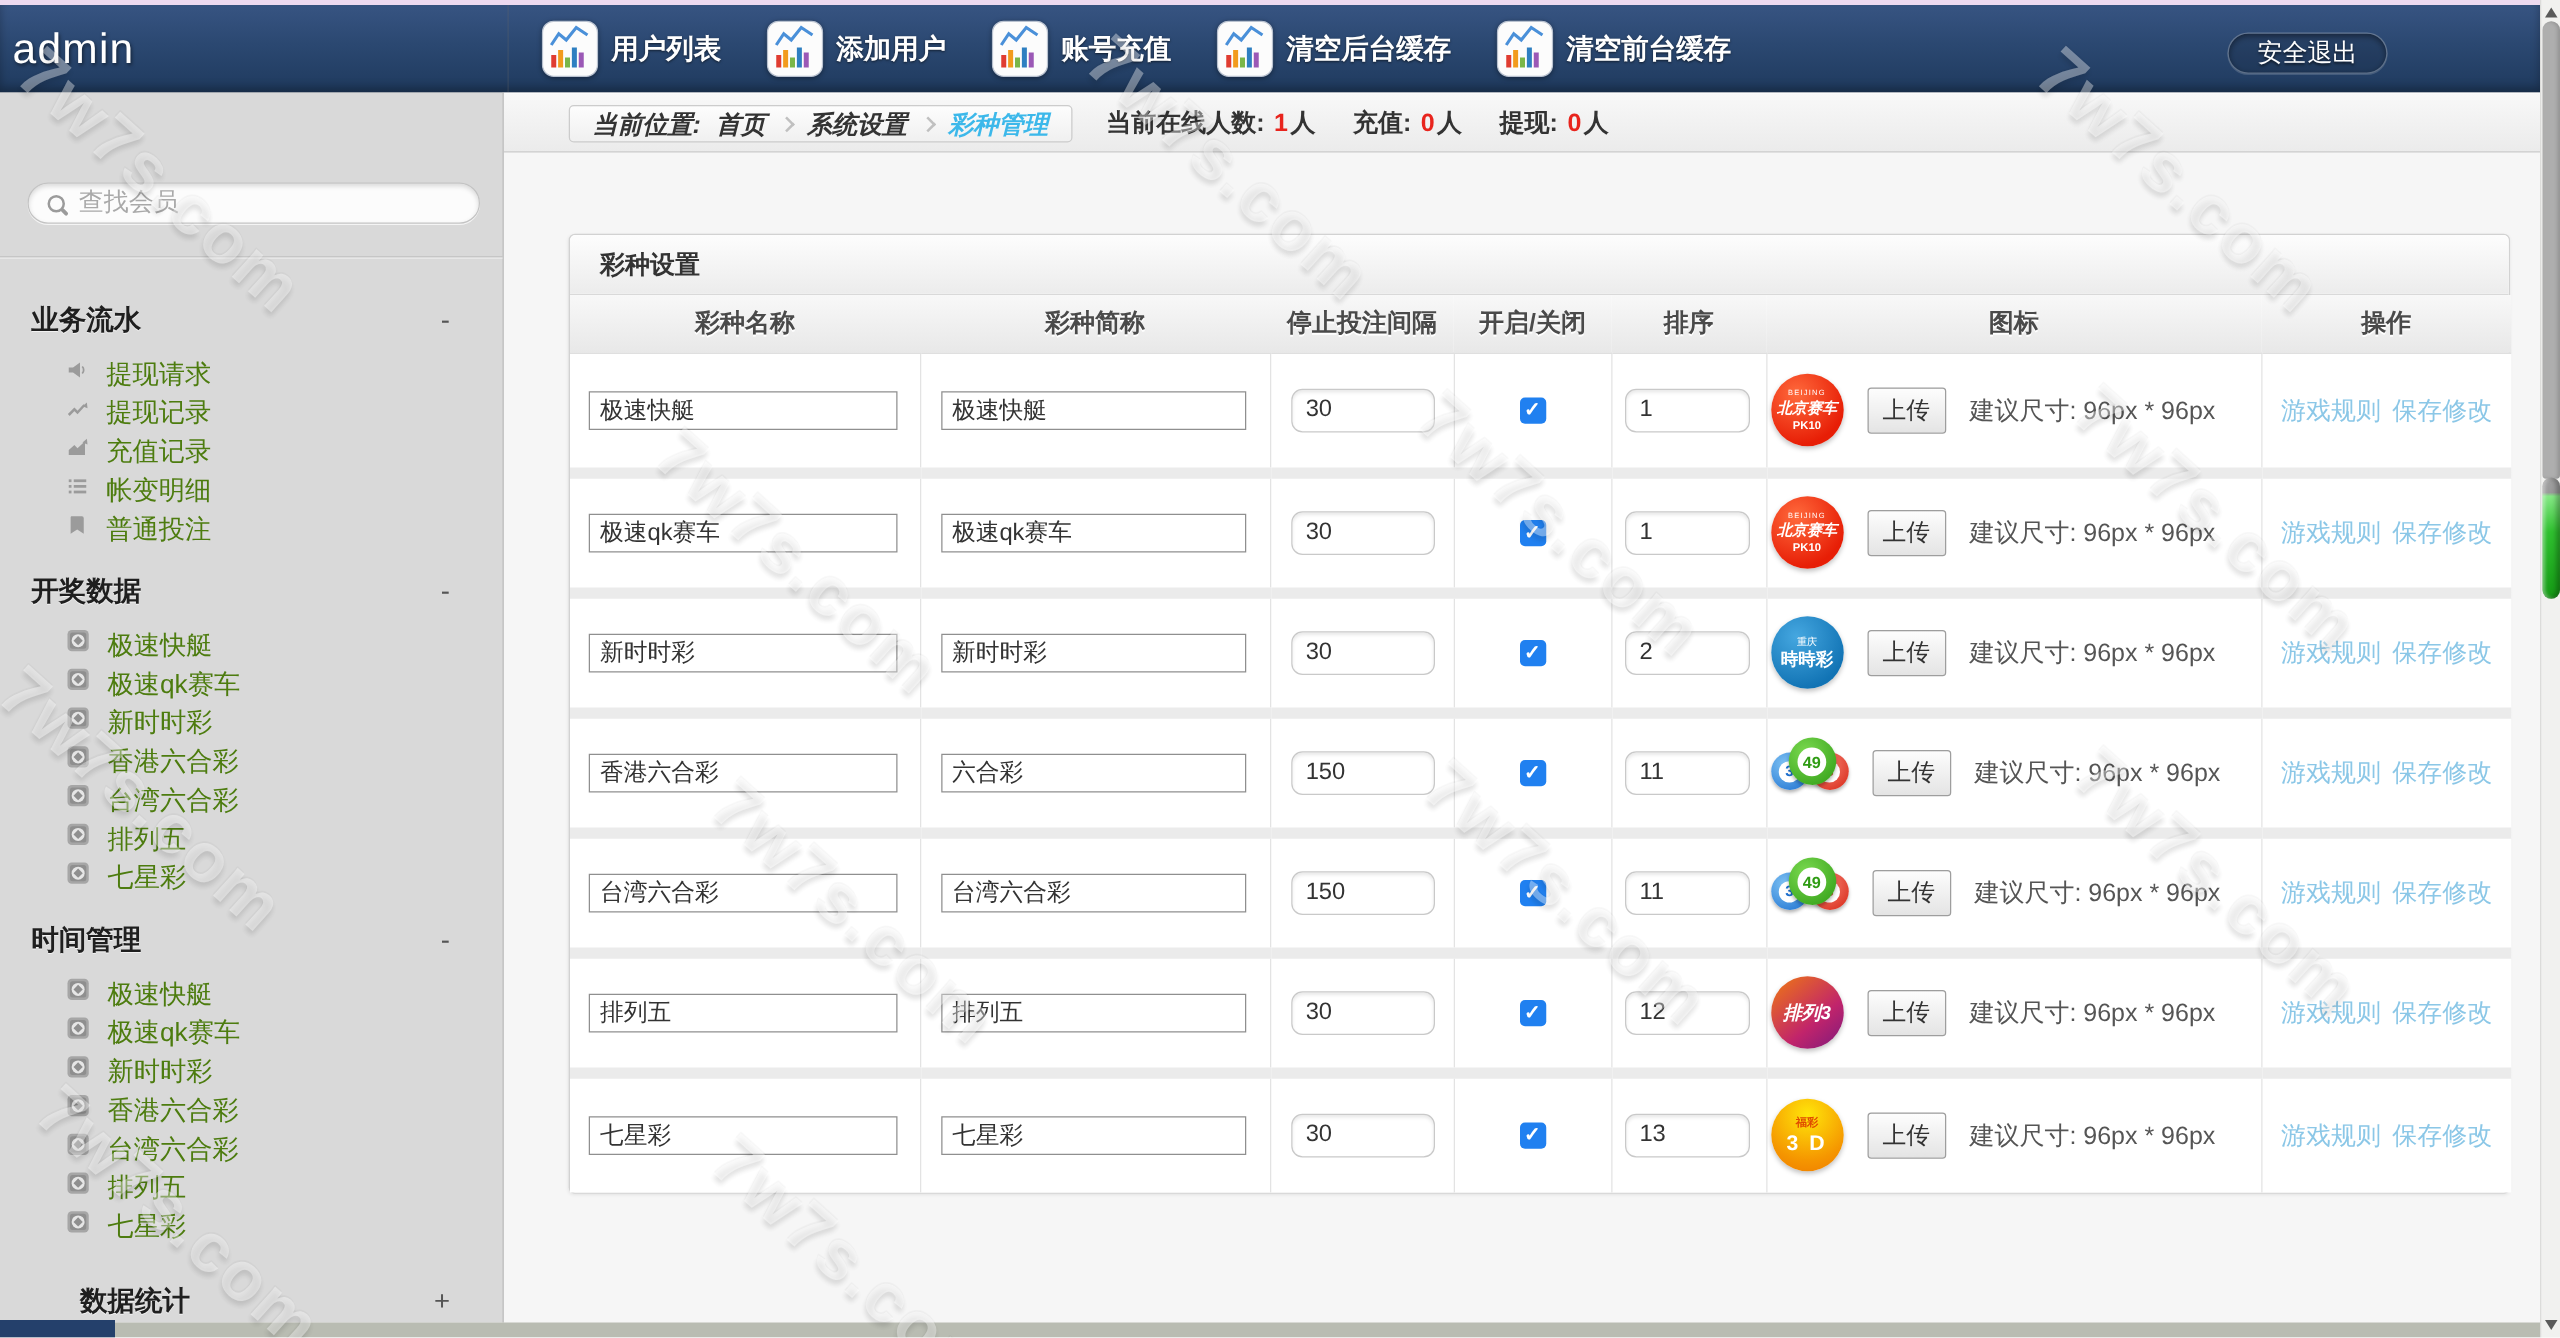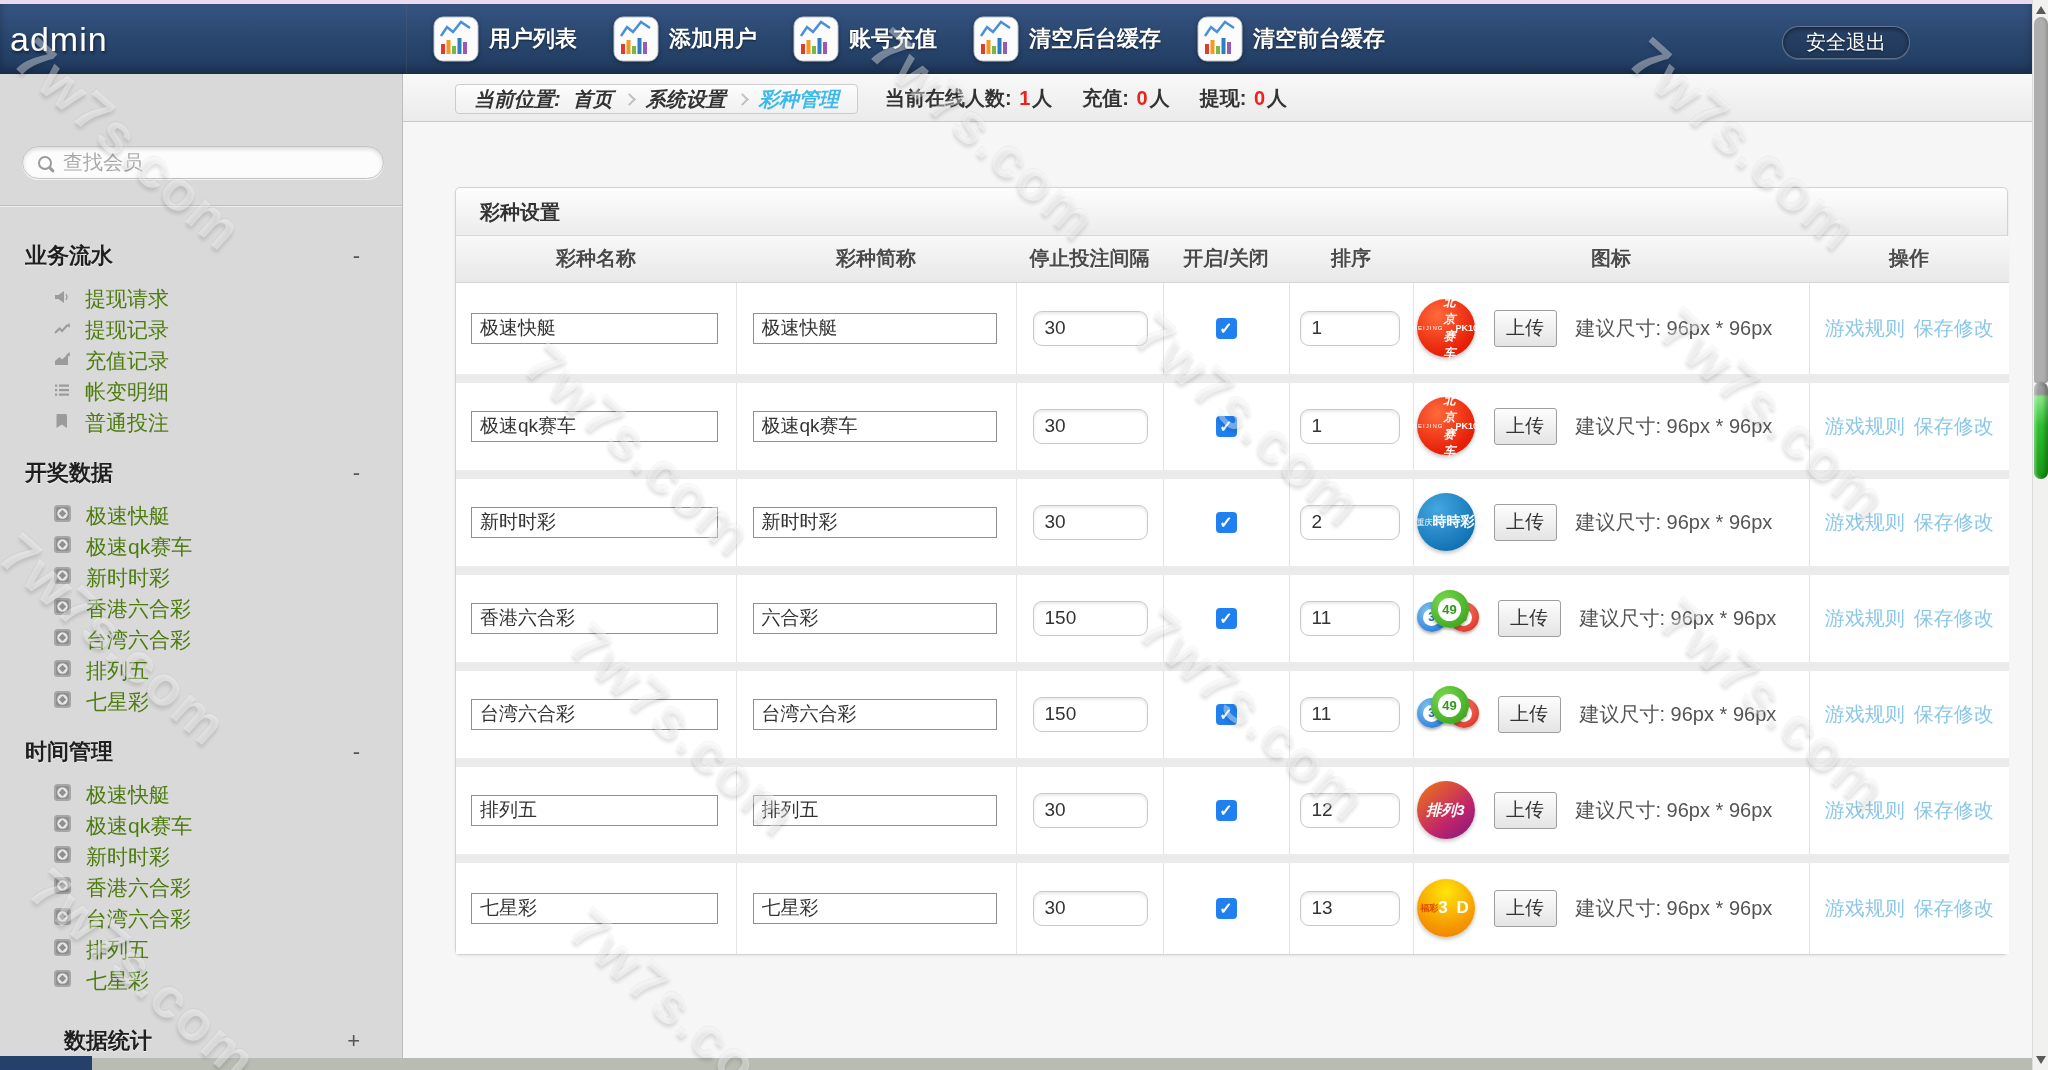--- a/index.html
+++ b/index.html
@@ -118,21 +118,21 @@
   .upload-btn {
     width:63px; height:37px; border:1px solid #9e9e9e; border-radius:3px;
     background:linear-gradient(180deg,#fdfdfd,#e4e4e4);
     font-size:19px; color:#333; cursor:pointer; font-family:inherit;
   }
   .size-hint { font-size:20px; color:#555; }
   .act-links { display:flex; justify-content:center; gap:9px; font-size:20px; }
   .act-links span { color:#8bc7e7; cursor:pointer; }
 
   
-  .ci { width:58px; height:58px; border-radius:50%; display:flex; flex-direction:row;
+  .ci { width:58px; height:58px; border-radius:50%; display:flex; flex-direction:column;
         align-items:center; justify-content:center; color:#fff; flex:0 0 auto;
         box-shadow:0 2px 4px rgba(0,0,0,.25); }
   .ci-pk10 { background:radial-gradient(circle at 35% 28%,#ff6a3c,#e71e06 72%); }
   .ci-pk10 .ln0 { font-size:6px; letter-spacing:1px; }
   .ci-pk10 .ln1 { font-size:12px; font-weight:bold; font-style:italic; }
   .ci-pk10 .ln2 { font-size:9px; font-weight:bold; }
   .ci-ssc { background:radial-gradient(circle at 35% 28%,#45a7e0,#1173b4 75%); }
   .ci-ssc .ln0 { font-size:8px; }
   .ci-ssc .ln1 { font-size:14px; font-weight:bold; }
   .ci-pl3 { background:linear-gradient(140deg,#f07a10,#c1246b 62%,#7d1a7d); }

